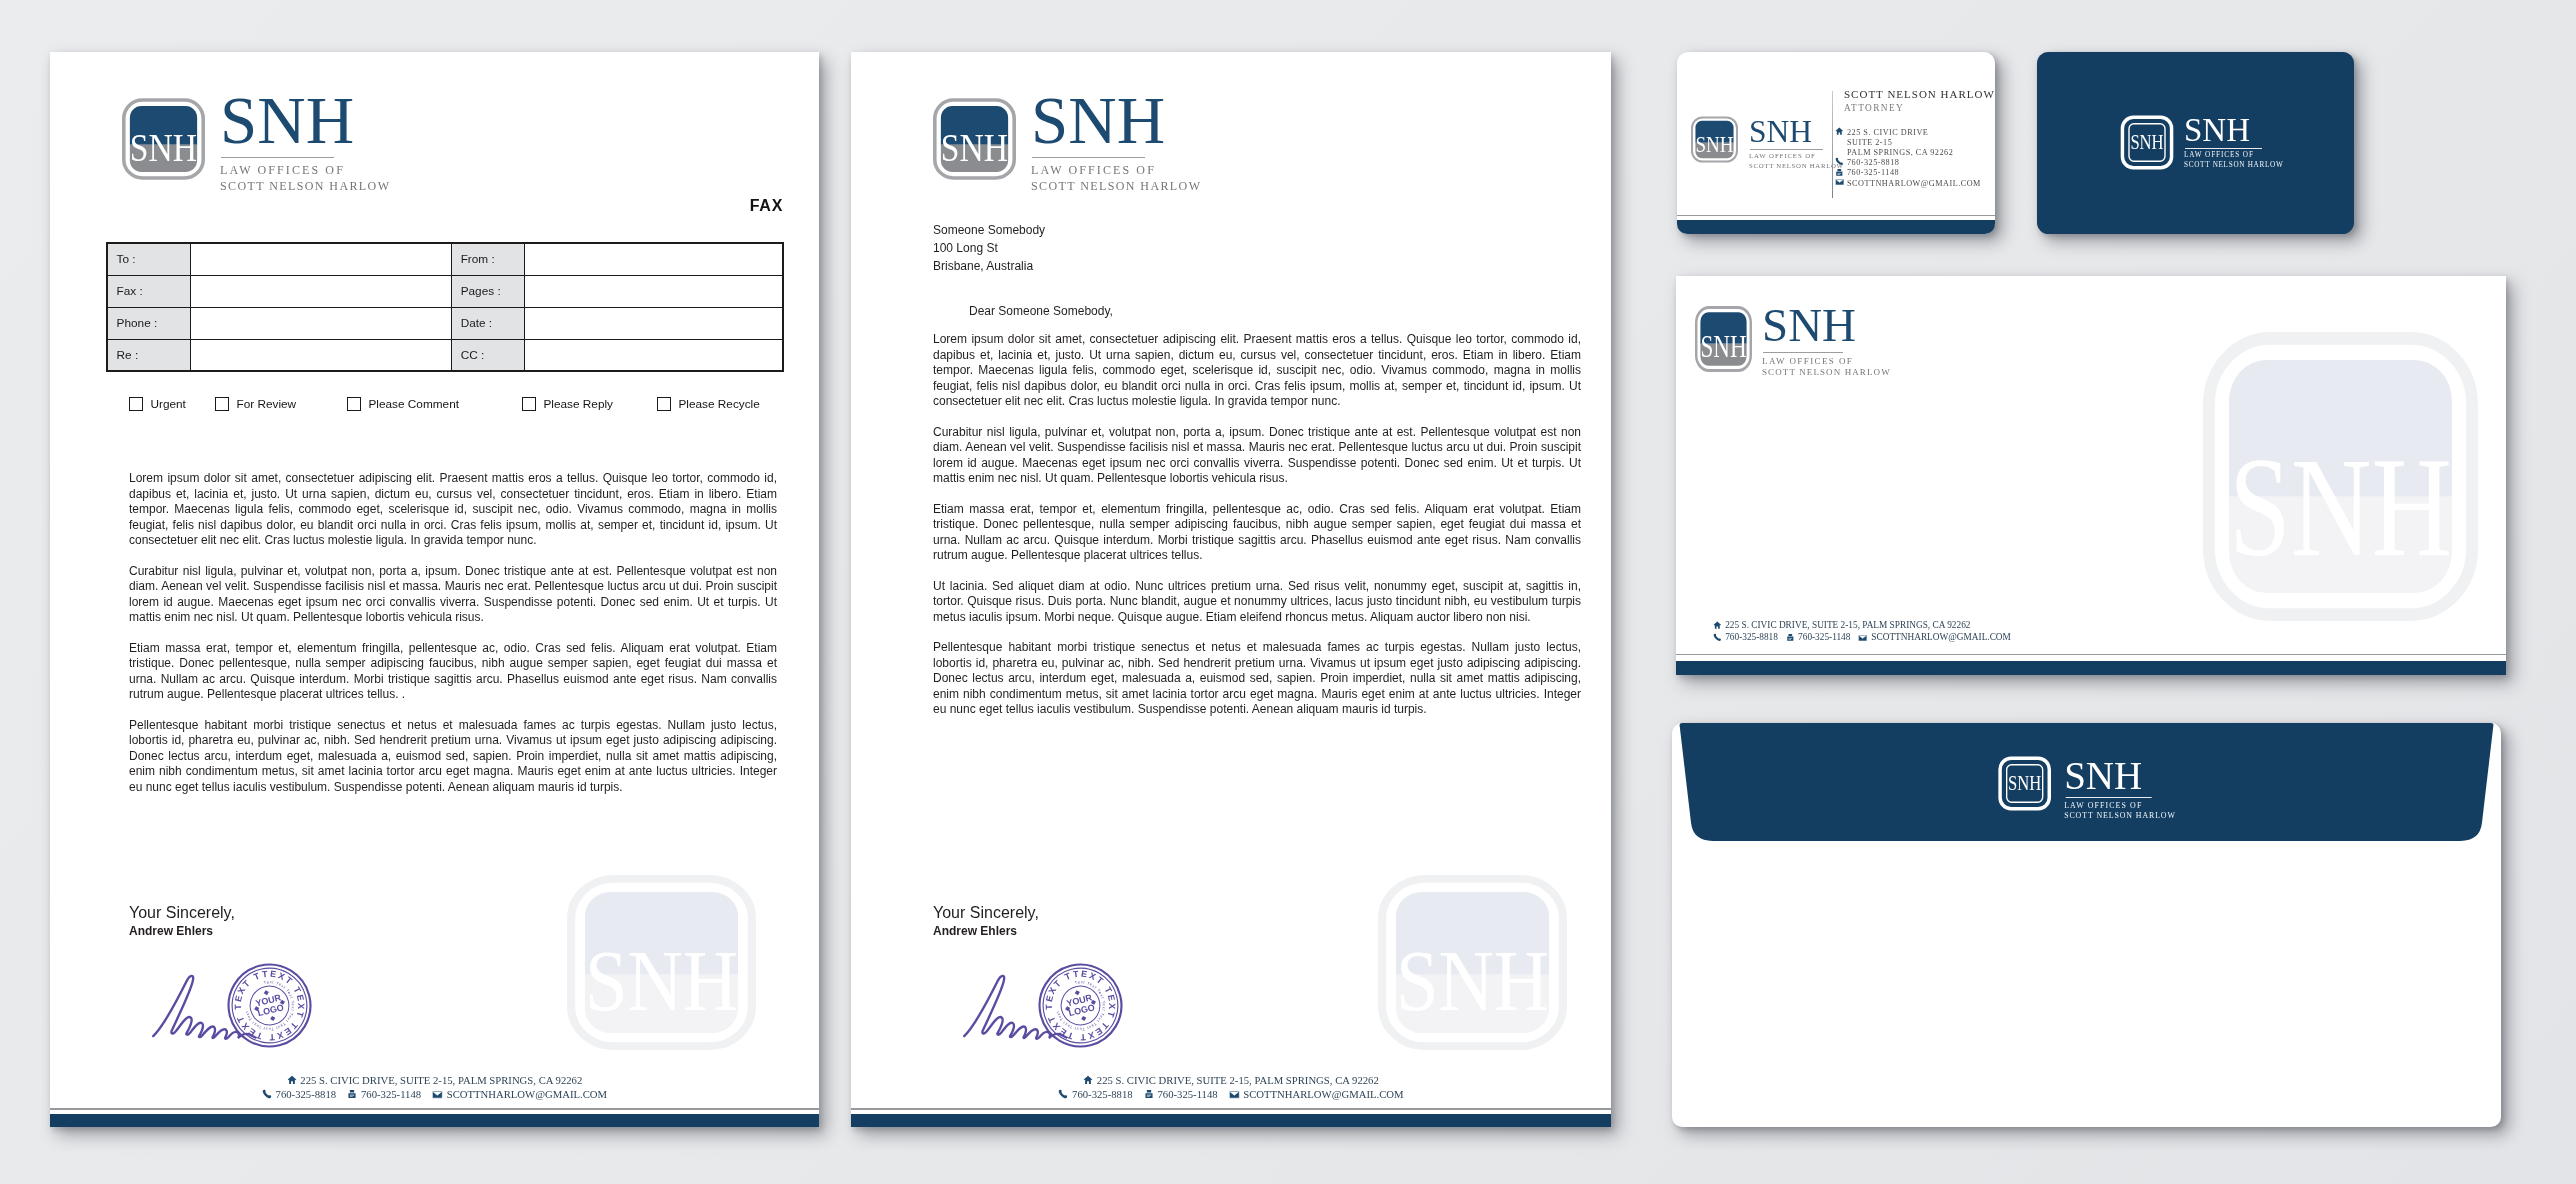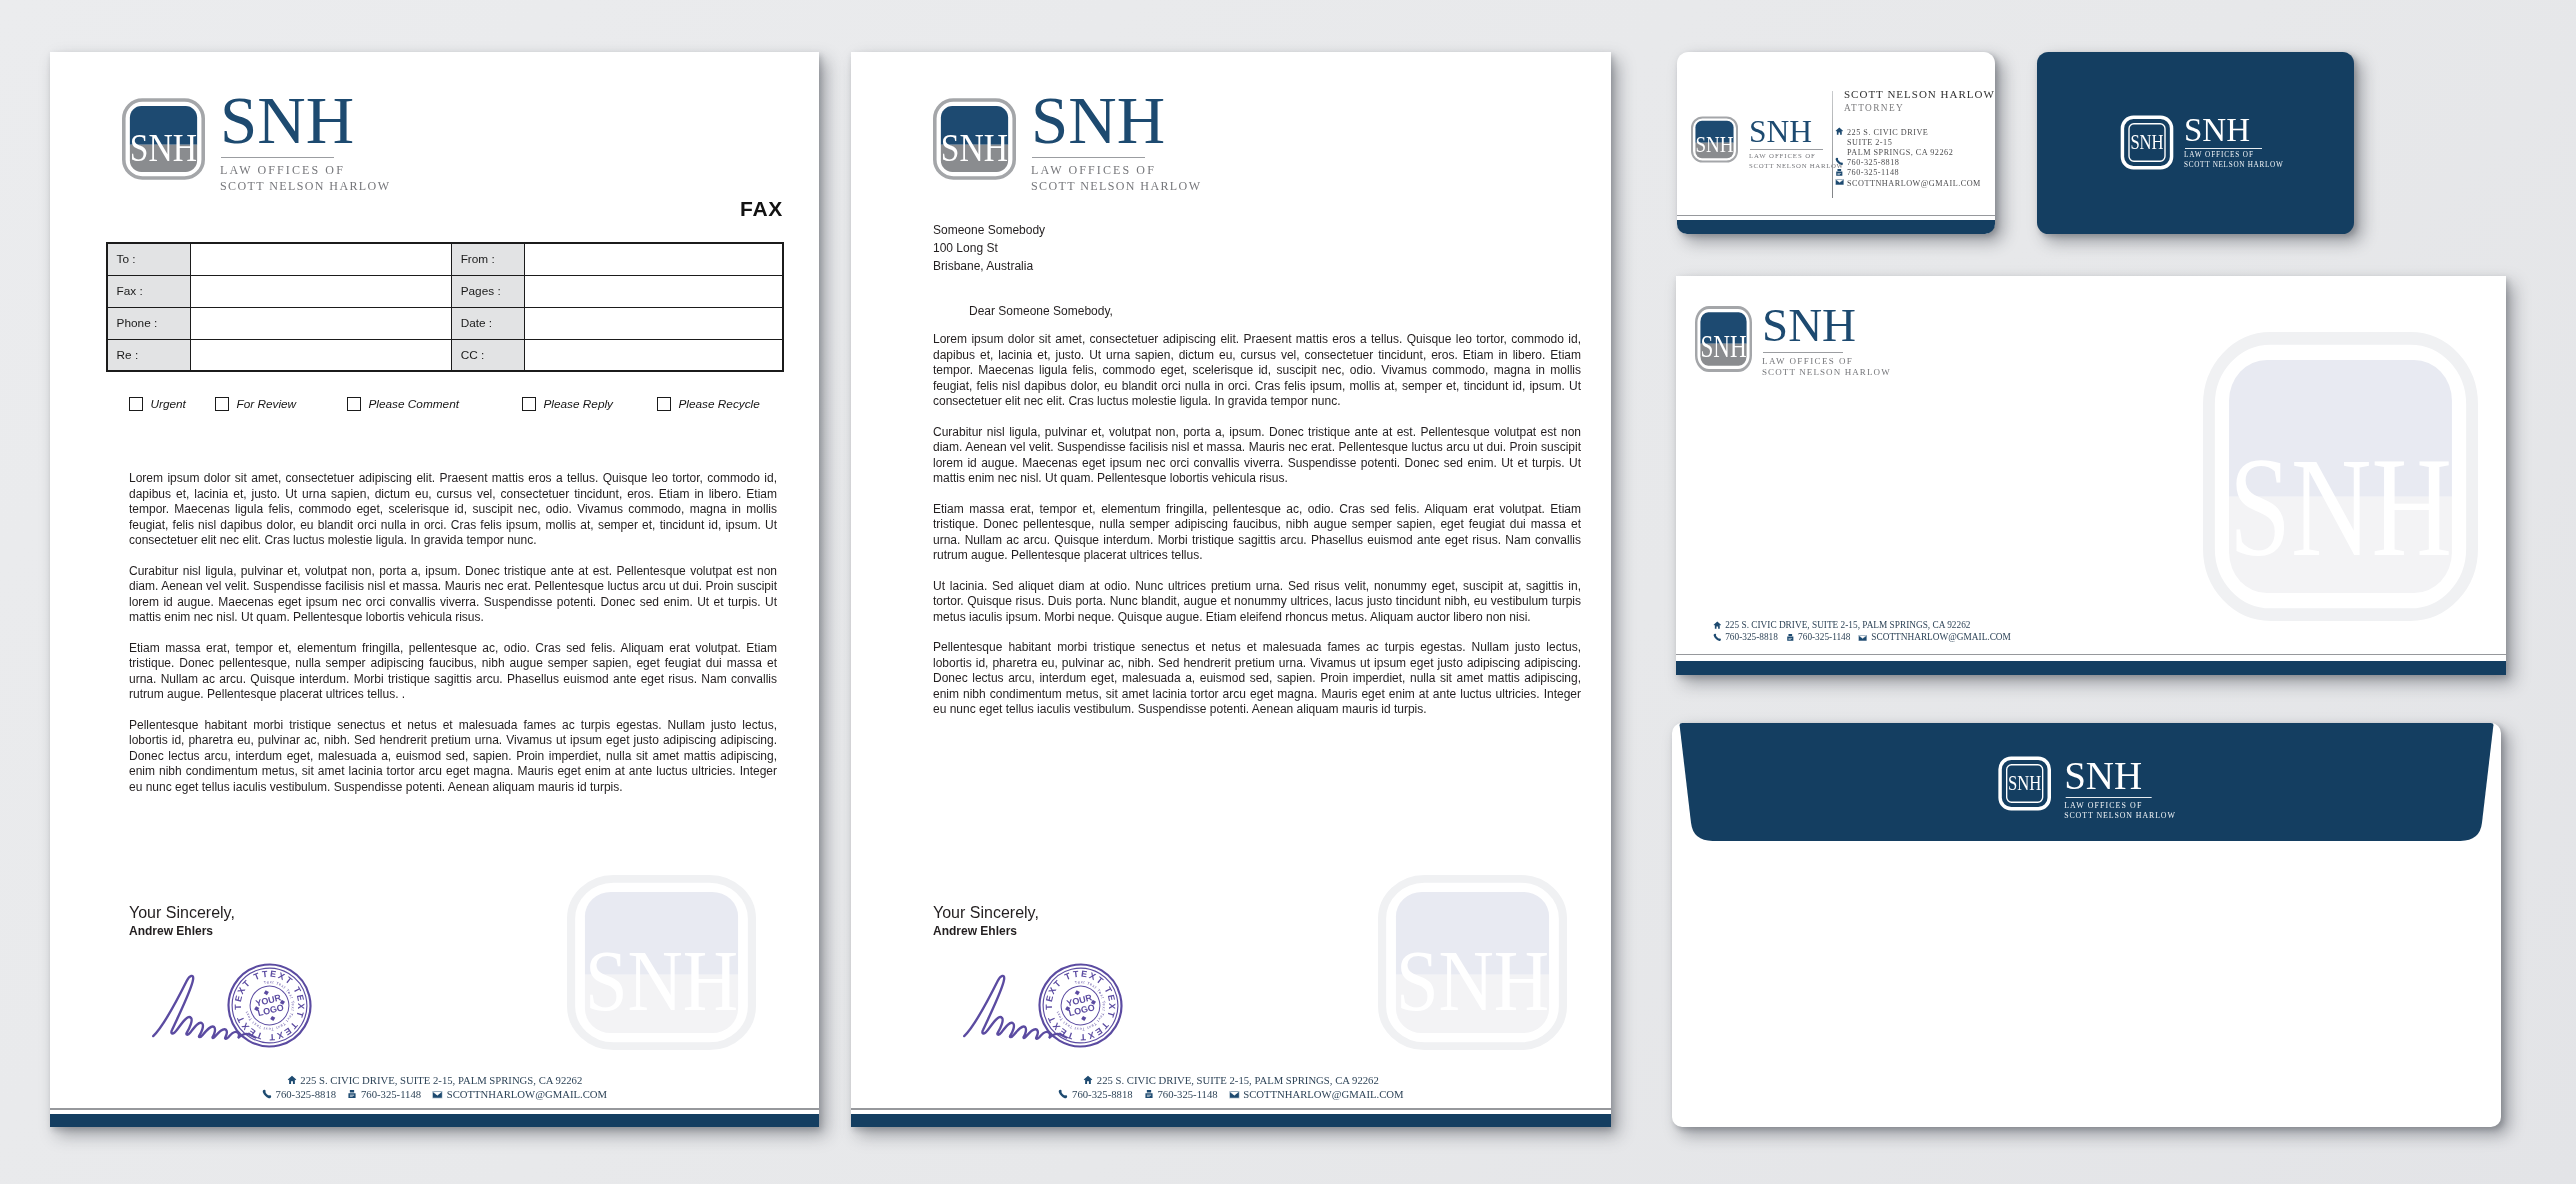--- a/index.html
+++ b/index.html
@@ -32,27 +32,27 @@
   .wm-sm .wm-sub1 { font-size:6.8px; letter-spacing:0.9px; line-height:8.6px; }
   .wm-sm .wm-sub2 { font-size:6.8px; letter-spacing:0.7px; line-height:8.6px; margin-top:0.7px; }
   .wm-env .wm-snh { font-size:39px; line-height:42px; }
   .wm-env .wm-rule { width:86px; margin-top:0; margin-bottom:2.9px; }
   .wm-env .wm-sub1 { font-size:7.9px; letter-spacing:1.1px; line-height:10px; }
   .wm-env .wm-sub2 { font-size:7.9px; letter-spacing:0.9px; line-height:10px; margin-top:0.7px; }
   .on-navy .wm-snh { color:#ffffff; }
   .on-navy .wm-rule { background:#e8ecf0; }
   .on-navy .wm-sub1,.on-navy .wm-sub2 { color:#f2f5f8; }
   
-  .fax-title { position:absolute; font-size:21px; font-weight:600; letter-spacing:0.7px; color:#121212;text-align:center; }
+  .fax-title { position:absolute; font-size:16px; font-weight:600; letter-spacing:0.7px; color:#121212;text-align:center; }
   table.fax-table { position:absolute; border-collapse:collapse; }
   .fax-table td { border:1.4px solid #1b1b1b; height:32px; font-size:11.8px; color:#1a1a1a; }
   .fax-table { border:2.1px solid #1b1b1b; }
   .fax-table td.lbl { background:#e2e3e4; padding-left:8.6px; }
   
-  .cb-row { position:absolute; height:17px;font-style:italic; }
+  .cb-row { position:absolute; height:17px; }
   .cb-item { position:absolute; display:flex; align-items:center; }
   .cb-box { width:14.3px; height:14.3px; border:1.8px solid #1b1b1b; background:#fff; flex:none; }
   .cb-label { margin-left:7.2px; font-size:11.8px; color:#151515; white-space:nowrap; }
   
   .body-copy { position:absolute; font-size:12px; line-height:15.5px; color:#221e1f; text-align:justify; }
   .body-copy p { margin-bottom:15px; }
   .closing { position:absolute; font-size:16px; color:#221e1f; }
   .signatory { position:absolute; font-size:12px; font-weight:bold; color:#221e1f; }
   .recipient { position:absolute; font-size:12px; line-height:18px; color:#221e1f; }
   .salutation { position:absolute; font-size:12px; color:#221e1f; }

